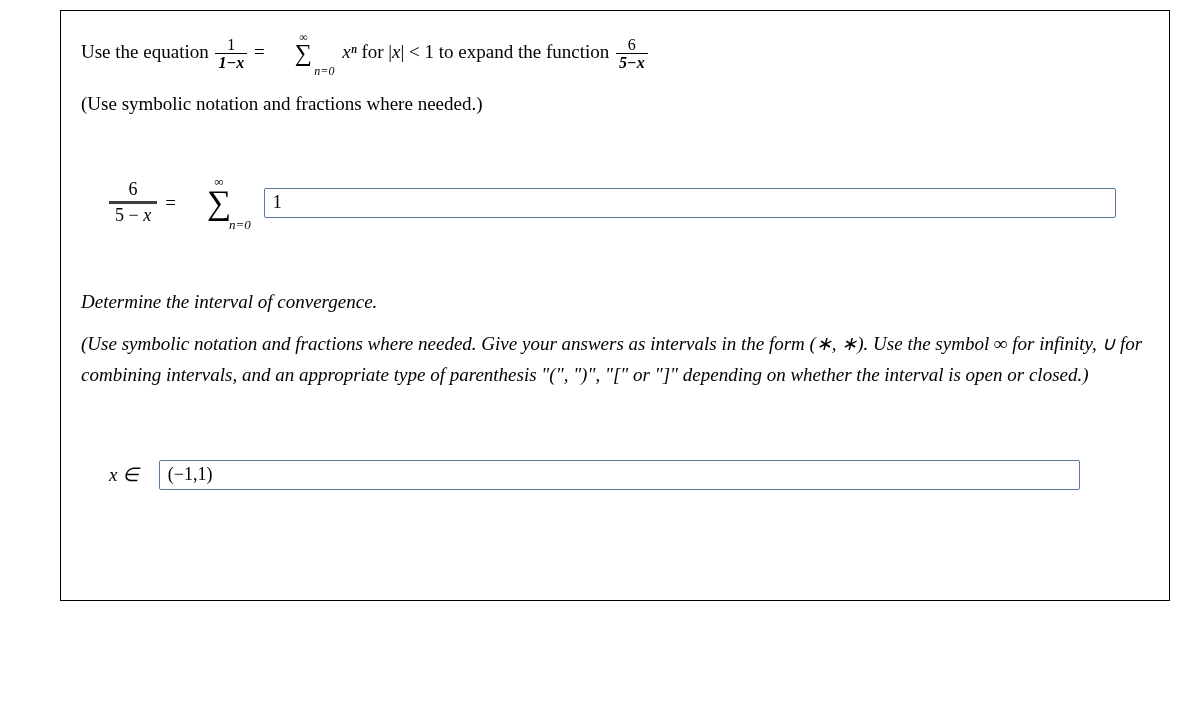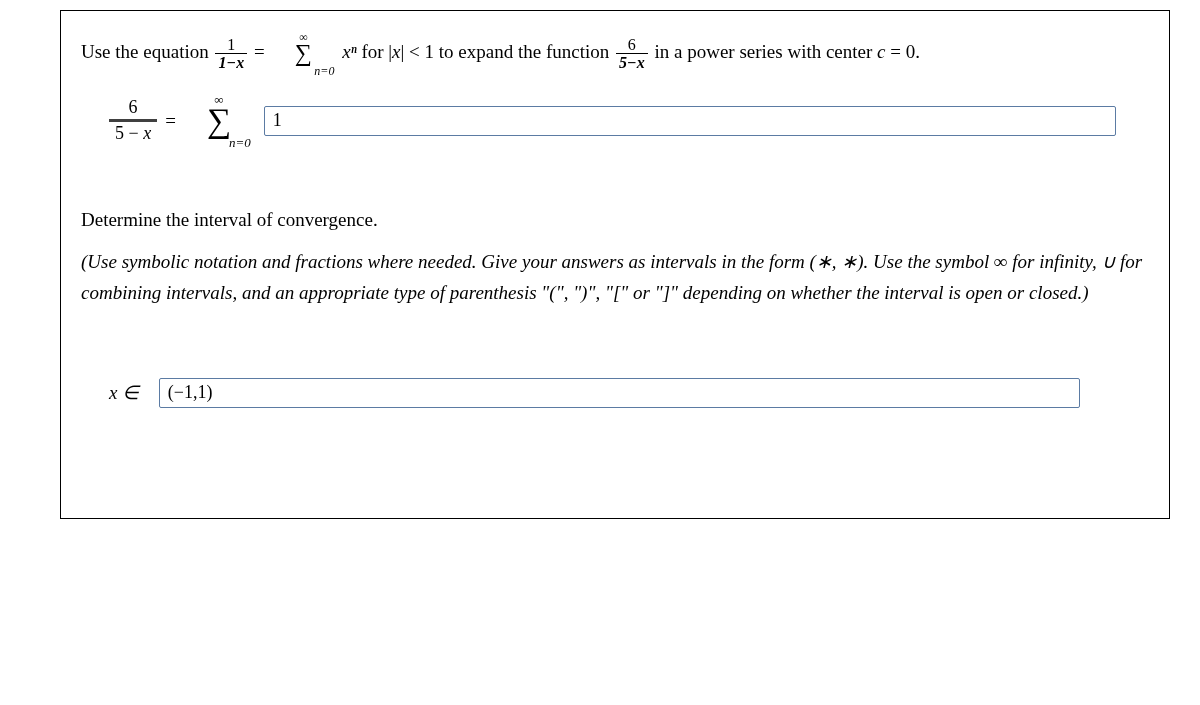--- a/index.html
+++ b/index.html
@@ -113,20 +113,21 @@
       background: #fff;
     }
     .wide-input {
       width: 852px;
     }
     .interval-input {
       width: 921px;
     }
     .section2-title {
       margin-bottom: 16px;
+      font-style: italic;
     }
     .section2-hint {
       margin-bottom: 70px;
       line-height: 1.6;
       font-style: italic;
     }
     .interval-row {
       display: flex;
       align-items: center;
       margin-left: 28px;
@@ -154,23 +155,23 @@
       <span class="bot"><span class="inline-math">n=0</span></span>
     </span>
     <span class="inline-math"> xⁿ </span>
     <span>
       <span>for |</span><span class="inline-math">x</span><span>| &lt; 1 to expand the function </span>
     </span>
     <span class="frac">
       <span class="num">6</span>
       <span class="den"><span class="inline-math">5−x</span></span>
     </span>
-    <span> in a power series with center <span class="inline-math">c</span> = 0.</span>
   </div>
 
+  <div class="hint">(Use symbolic notation and fractions where needed.)</div>
 
   <div class="answer-row">
     <div class="lhs">
       <span class="big-frac">
         <span class="num">6</span>
         <span class="den">5 − <span class="inline-math">x</span></span>
       </span>
       <span>=</span>
       <span class="sum big-sum">
         <span class="top">∞</span>

